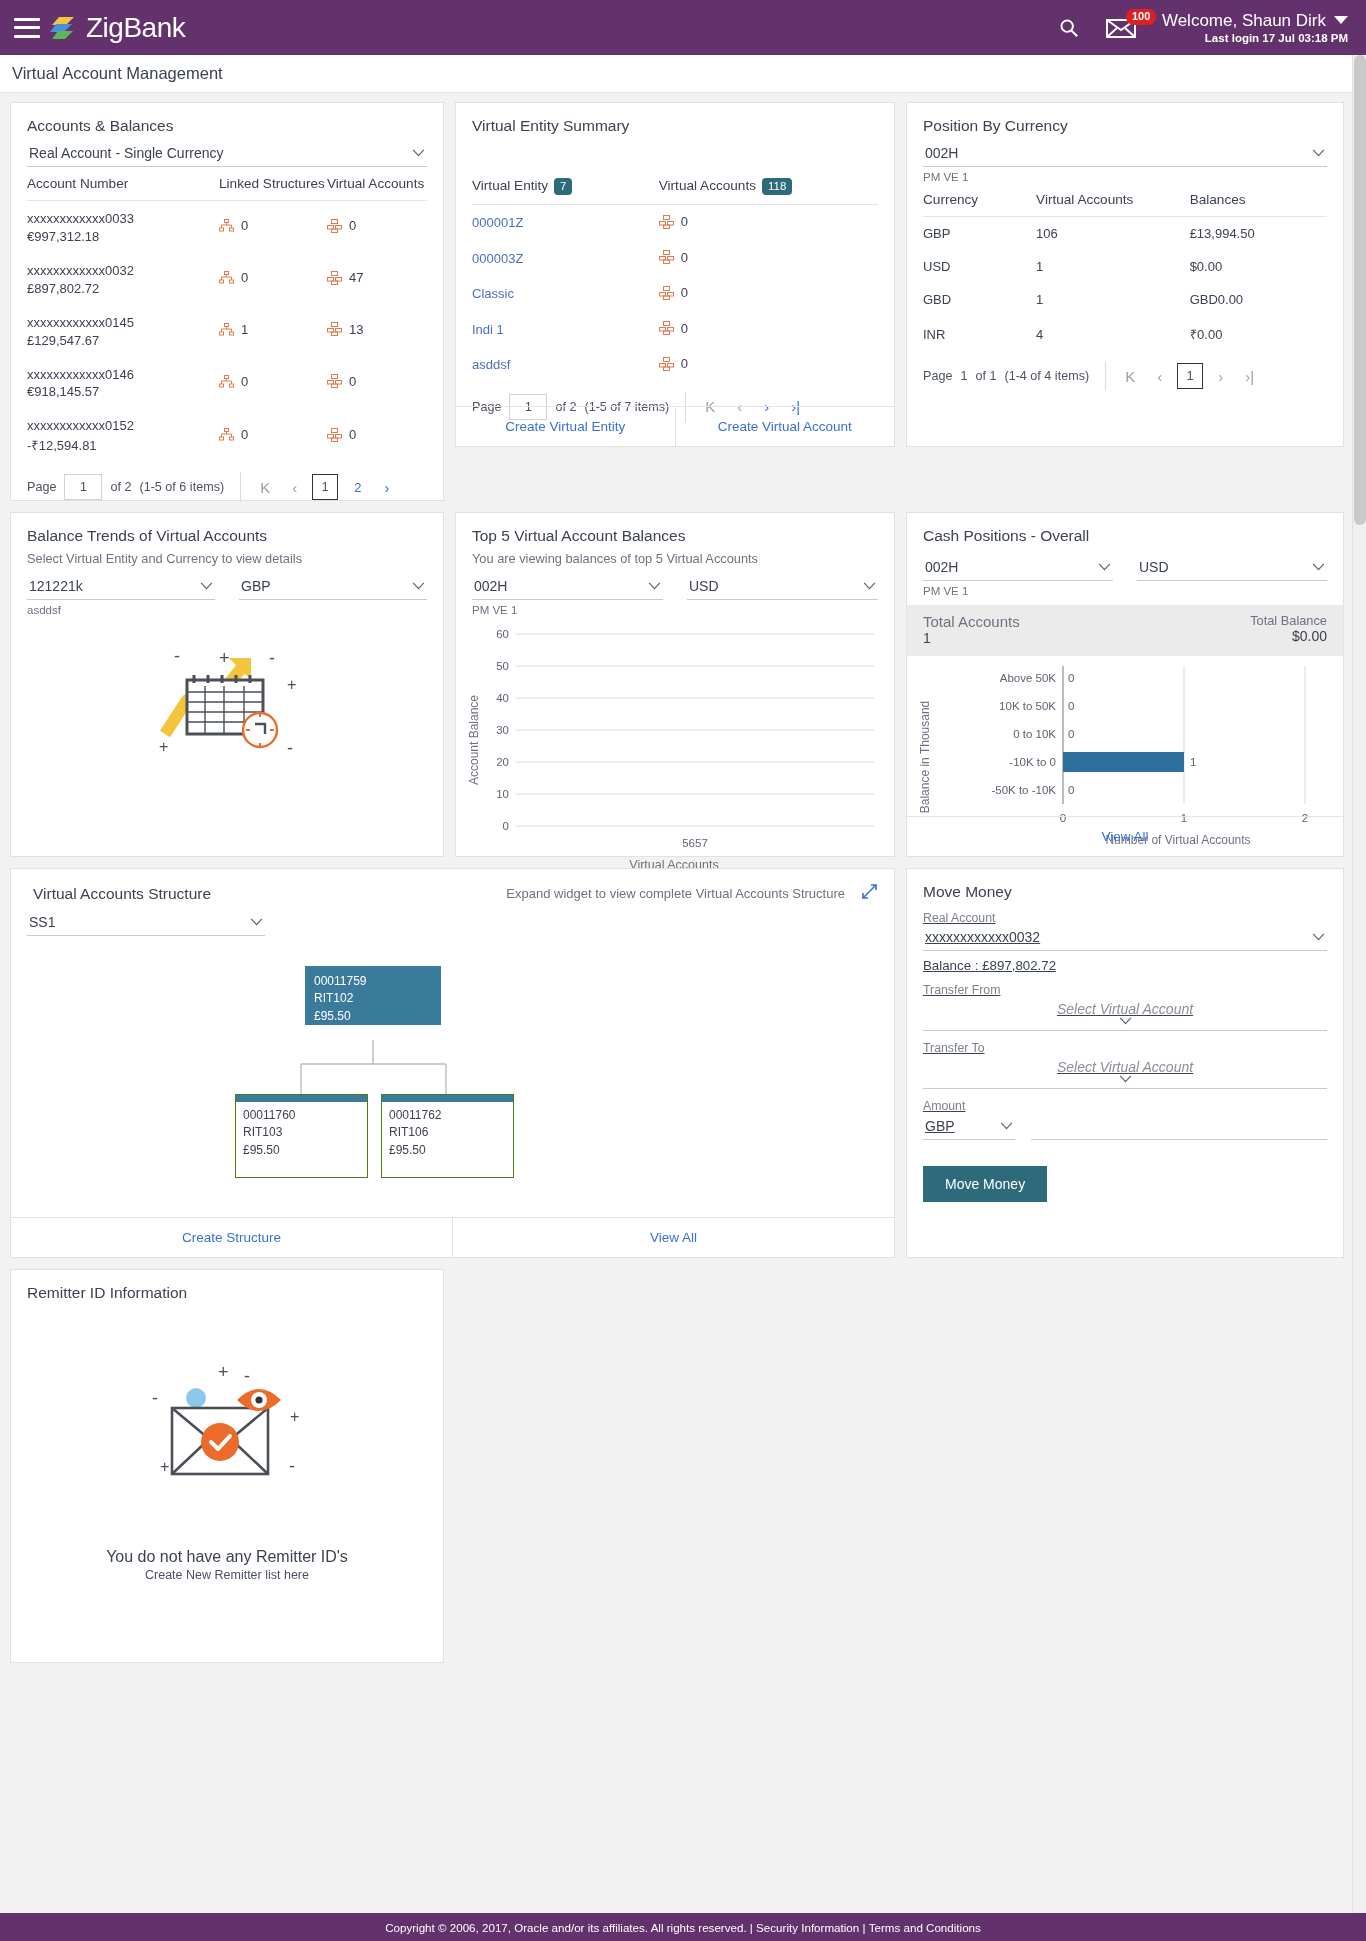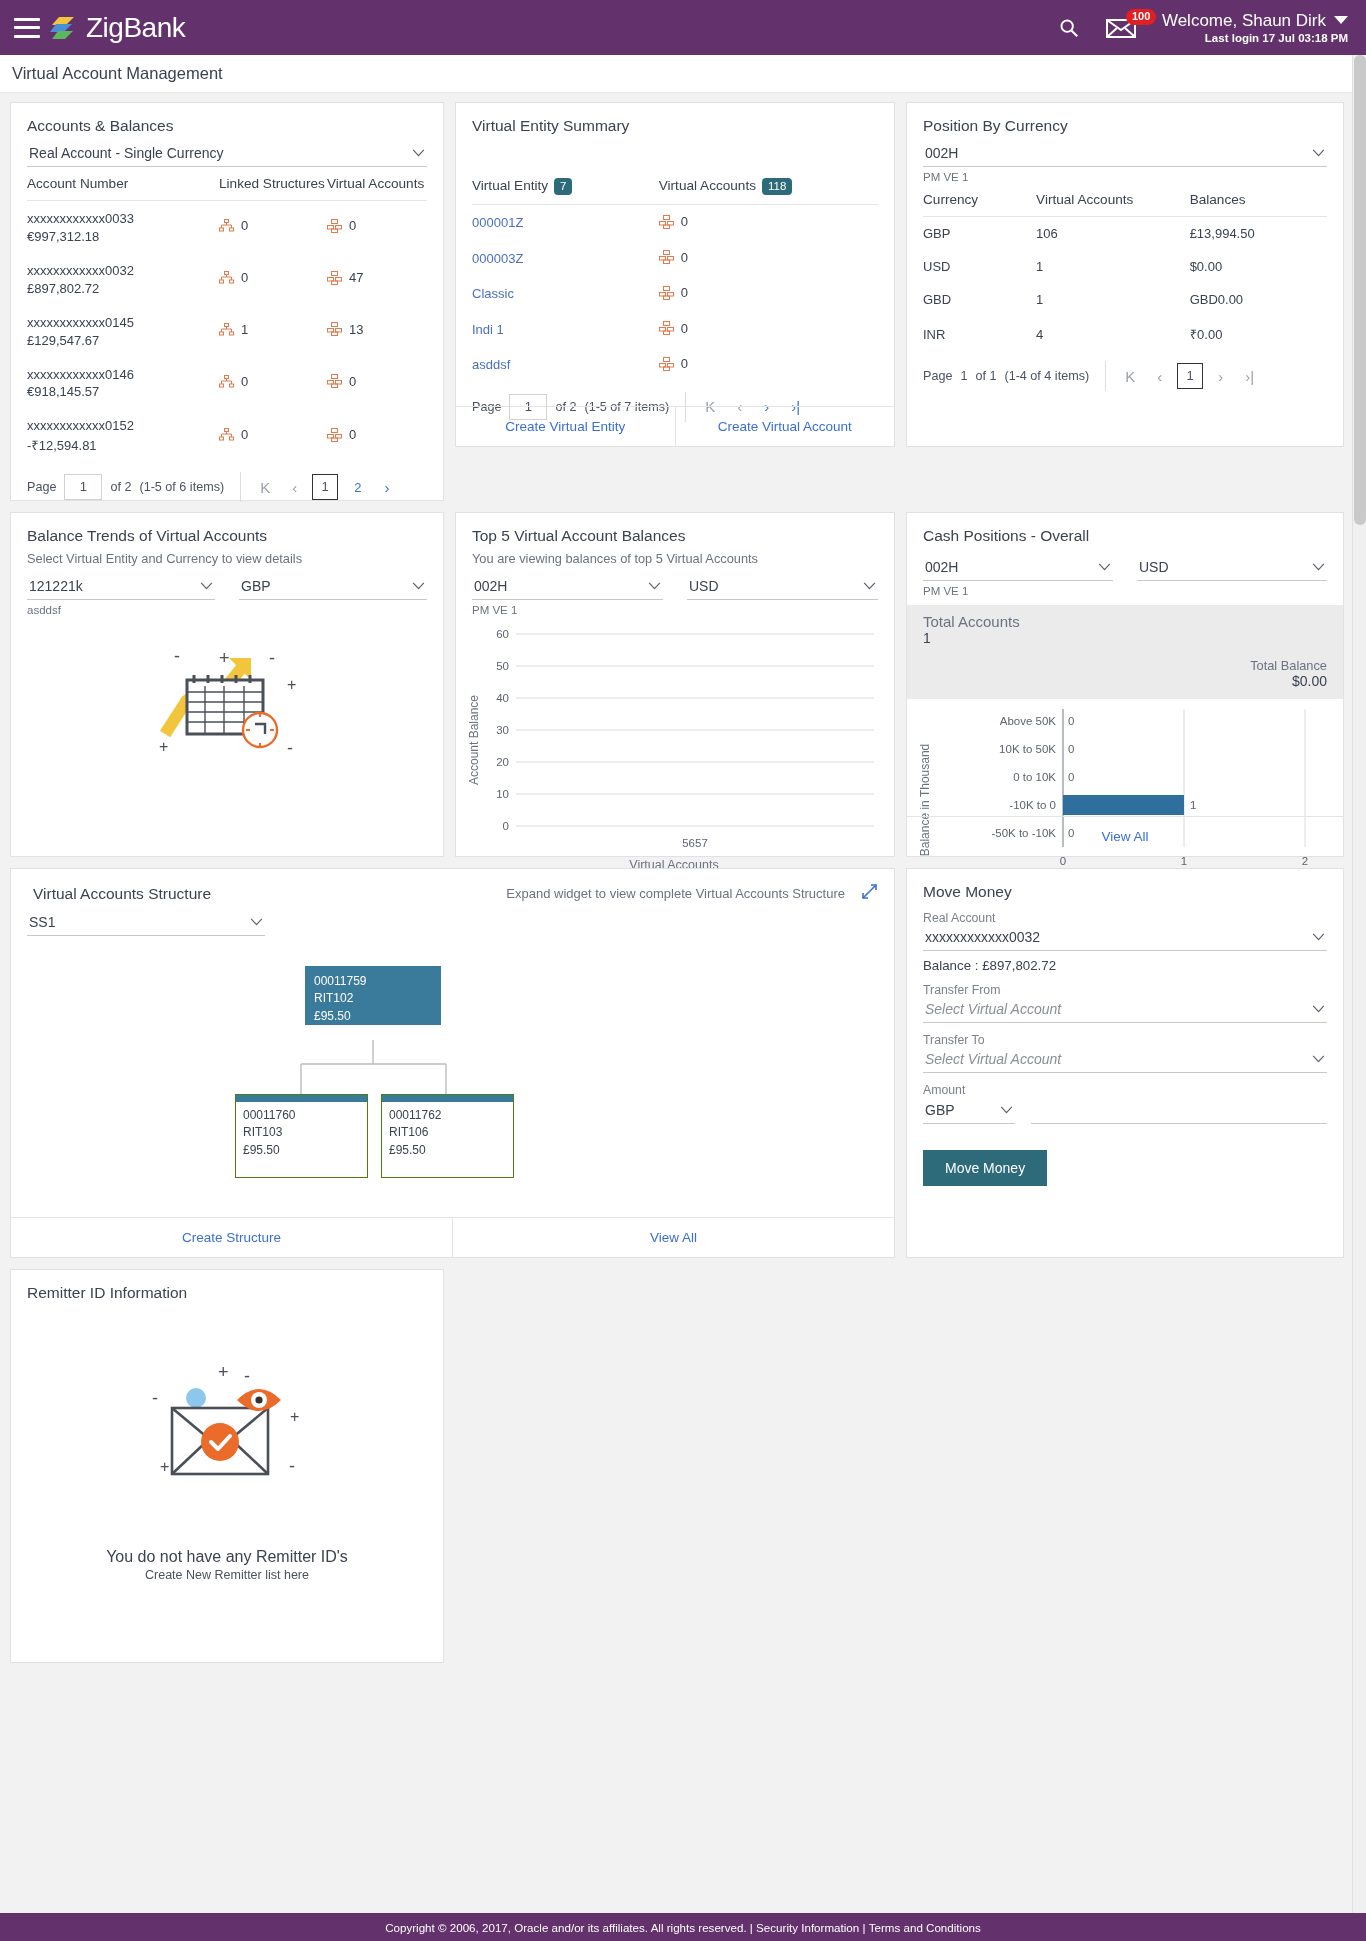--- a/index.html
+++ b/index.html
@@ -54,21 +54,21 @@
   .col-c { width: 438px; }
   .card-title { font-size: 15.5px; padding: 14px 16px 6px 16px; color: #3b4250; }
   .card-sub { font-size: 12.8px; color: #6b7280; padding: 0 16px 2px 16px; }
 
   
   .sel {
     display: flex; align-items: center; justify-content: space-between;
     border-bottom: 1px solid #c9c9c9; padding: 4px 2px 5px 2px; cursor: pointer;
     font-size: 14px; color: #3b4250;
   }
-  .sel.placeholder { color: #8b8f98; font-style: italic; }
+  .sel.placeholder { color: #8b8f98; font-style: italic; flex-direction: column; }
   .chev { width: 13px; height: 8px; flex: none; }
   .sub-note { font-size: 11.5px; color: #6b7280; padding: 4px 0 0 0; }
 
   
   table { width: 100%; border-collapse: collapse; }
   th {
     font-weight: normal; font-size: 13.6px; color: #3b4250; text-align: left;
     padding: 9px 0 9px 0;
   }
   thead tr { border-bottom: 1px solid #e4e4e4; }
@@ -618,21 +618,21 @@
             </svg>
         </div>
       </div>
     </div>
     <div class="sub-note" style="padding-left:16px;">PM VE 1</div>
     <div style="background:#ebebeb; margin-top:8px; padding:8px 16px 10px 16px; display:flex; justify-content:space-between;">
       <div>
         <div style="font-size:15px;color:#6b7280;">Total Accounts</div>
         <div style="font-size:14px;color:#3b4250;">1</div>
       </div>
-      <div style="text-align:right;margin-top:45px;">
+      <div style="text-align:right;">
         <div style="font-size:12.8px;color:#6b7280;">Total Balance</div>
         <div style="font-size:14px;color:#3b4250;">$0.00</div>
       </div>
     </div>
     <div style="padding:6px 10px 0 6px;">
       <svg width="420" height="190" viewBox="0 0 420 190">
         <text class="axis-title" x="-95" y="16" transform="rotate(-90)" text-anchor="middle">Balance in Thousand</text>
         <text class="tick" x="143" y="20" text-anchor="end">Above 50K</text>
         <text class="tick" x="143" y="48" text-anchor="end">10K to 50K</text>
         <text class="tick" x="143" y="76" text-anchor="end">0 to 10K</text>
@@ -714,21 +714,21 @@
       </div>
     </div>
     <div class="card-actions">
       <div class="card-action">Create Structure</div>
       <div class="card-action">View All</div>
     </div>
   </div>
 
   <div class="card col-c" style="height:390px;">
     <div class="card-title">Move Money</div>
-    <div style="padding:0 16px;">
+    <div style="padding:0 16px;text-decoration:underline;">
       <div class="mm-label" style="padding-top:4px;">Real Account</div>
       <div class="sel">
         <span>xxxxxxxxxxxx0032</span>
         <svg class="chev" viewBox="0 0 14 9">
           <path d="M1 1 L7 7.4 L13 1" fill="none" stroke="#5c6470" stroke-width="1.4"></path>
           </svg>
       </div>
       <div class="mm-balance">Balance : £897,802.72</div>
 
       <div class="mm-label">Transfer From</div>

